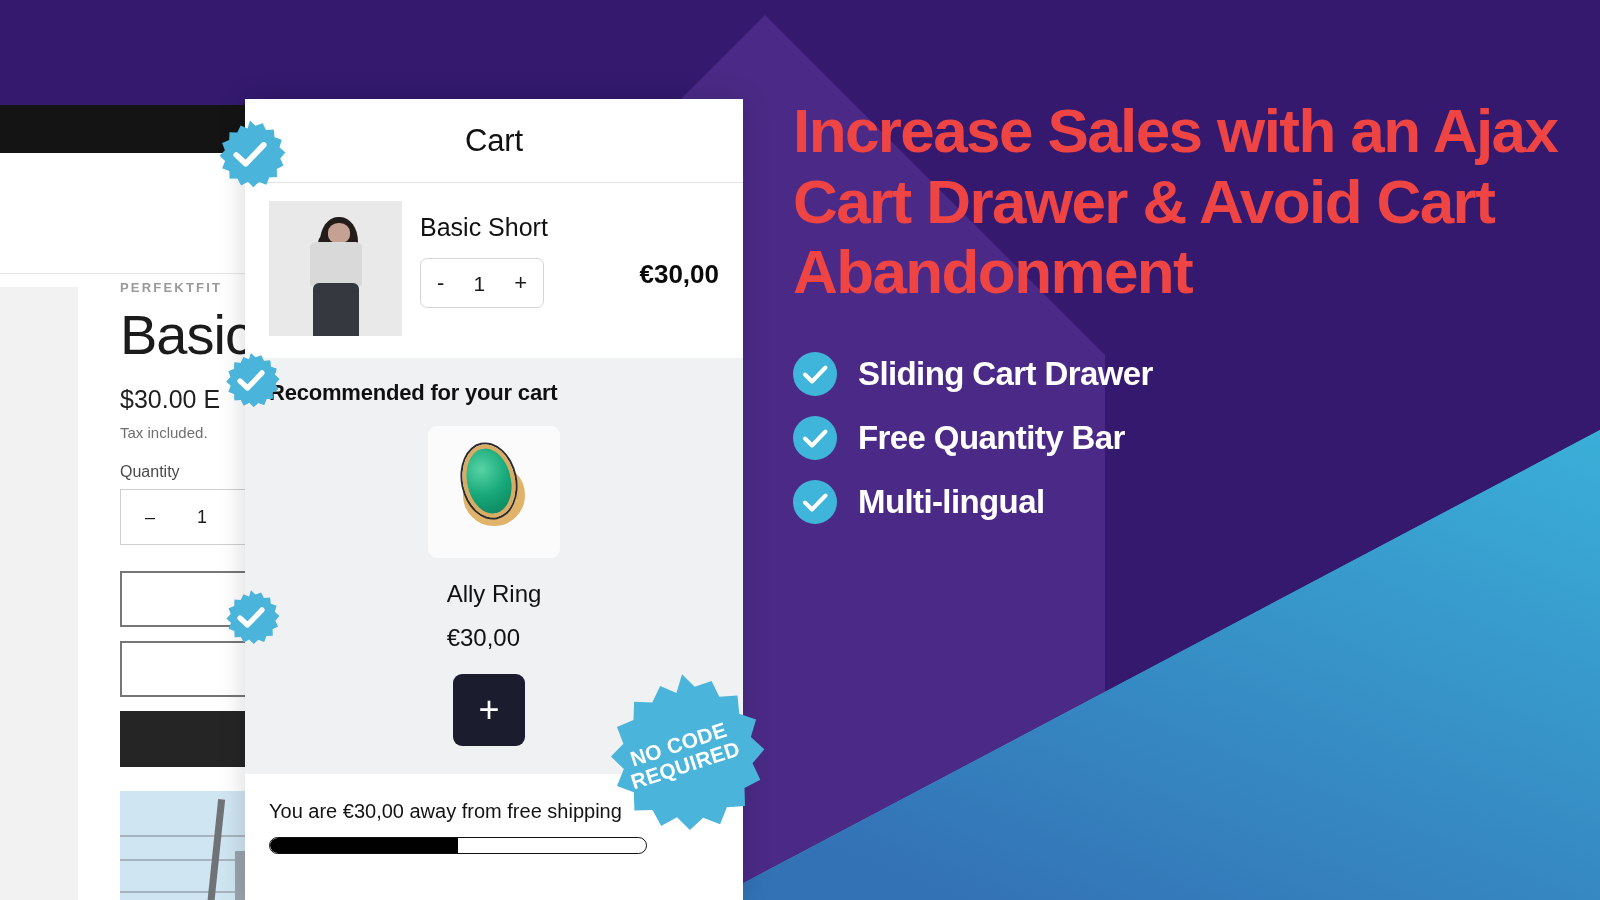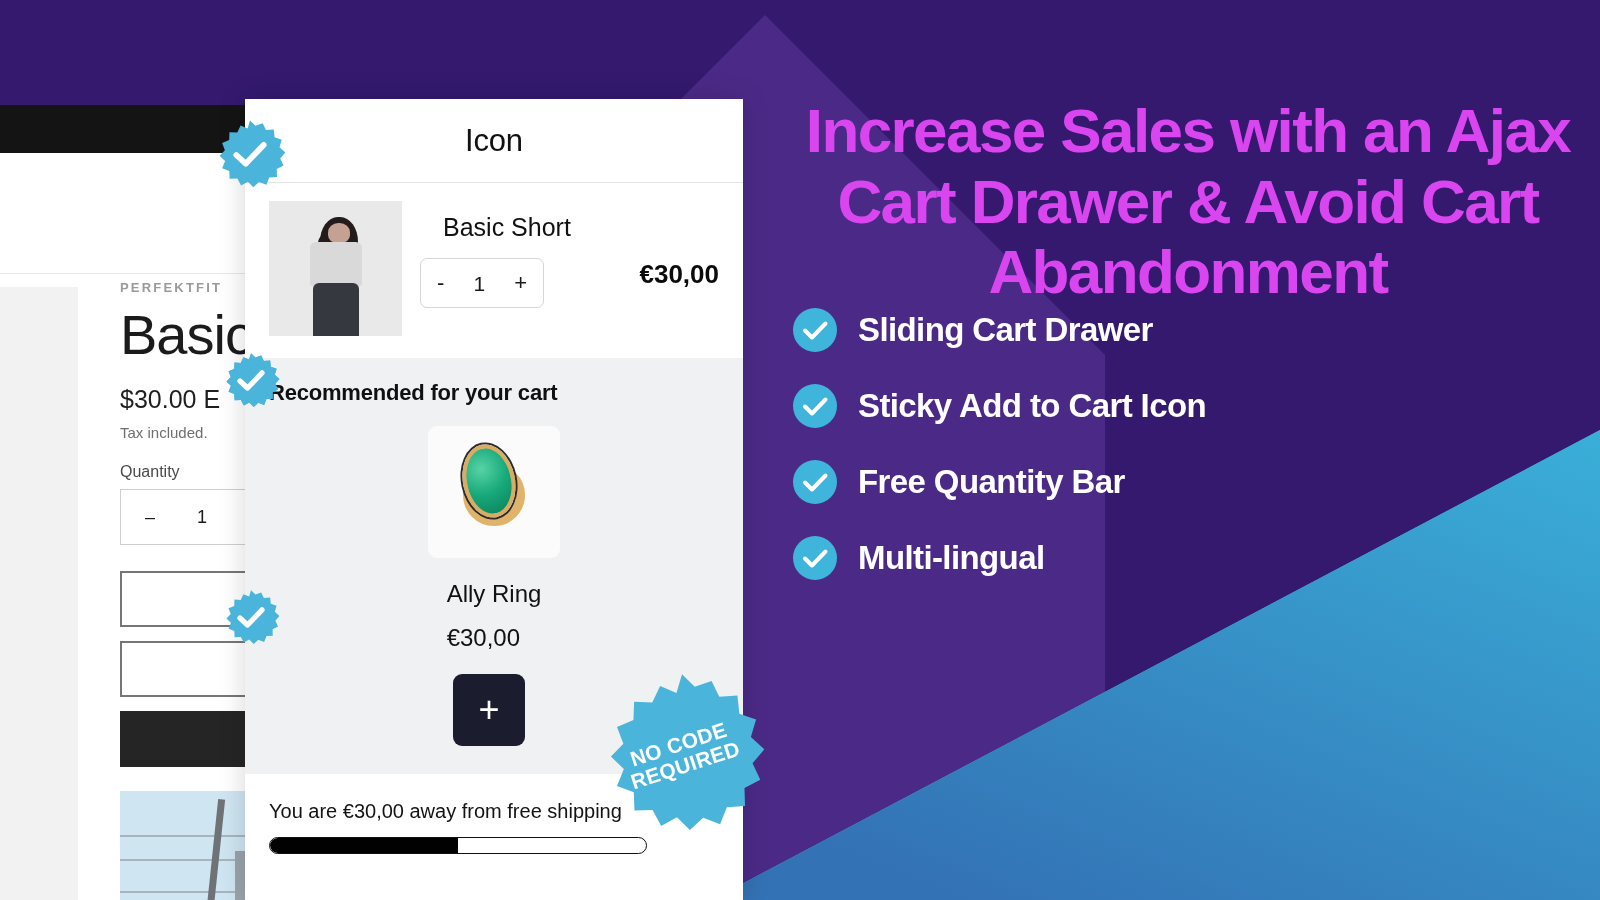--- a/index.html
+++ b/index.html
@@ -115,21 +115,21 @@
   }
   .ph-model { position:absolute; inset:0; background:#e9e9ea; }
   .ph-model .head { position:absolute; left:44%; top:16%; width:17%; height:15%; background:#c4a193; border-radius:46% 46% 40% 40%; }
   .ph-model .hair { position:absolute; left:38%; top:12%; width:29%; height:40%; background:#241c1a; border-radius:46% 46% 24% 24%; }
   .ph-model .hair2 { position:absolute; left:36%; top:26%; width:10%; height:26%; background:#241c1a; border-radius:40%; }
   .ph-model .hair3 { position:absolute; left:56%; top:26%; width:10%; height:26%; background:#241c1a; border-radius:40%; }
   .ph-model .top { position:absolute; left:31%; top:30%; width:39%; height:33%; background:#d9d9da; border-radius:12% 12% 4% 4%; }
   .ph-model .pants { position:absolute; left:33%; top:61%; width:35%; height:39%; background:#35383f; border-radius:6px 6px 0 0; }
   .cart-item-mid { flex: 1 1 auto; padding-top: 12px; }
   .cart-item-name {
-    font-size: 25px; color: #111; font-weight: 400; margin-bottom: 16px; margin-left: 23px;
+    font-size: 25px; color: #111; font-weight: 400; margin-bottom: 16px;
   }
   .stepper {
     width: 124px; height: 50px; border: 1px solid #d6d6d6; border-radius: 7px;
     display: flex; align-items: center; justify-content: space-between;
     padding: 0 16px; background: #fff;
   }
   .stepper span { font-size: 22px; color: #1b1b1b; line-height: 1; }
   .stepper .qv { font-size: 21px; }
   .cart-item-price {
     font-size: 26px; font-weight: 700; color: #0b0b0b;
@@ -194,24 +194,24 @@
     position: absolute; inset: 0;
     display: flex; flex-direction: column; align-items: center; justify-content: center;
     transform: rotate(-18deg);
     color: #fff; font-weight: 700; font-size: 21px; line-height: 1.04;
     letter-spacing: 0.3px; text-align: center;
   }
 
   
   .right { position: absolute; left: 793px; top: 96px; width: 790px; }
   .headline {
-    color: #d946ef; font-weight: 700; font-size: 62px; line-height: 1.14;
-    letter-spacing: -1.6px;  text-align: center;
-  }
-  .features { display: flex; flex-direction: column; gap: 32px; }
+    color: #ef4444; font-weight: 700; font-size: 62px; line-height: 1.14;
+    letter-spacing: -1.6px; margin-bottom: 44px;
+  }
+  .features { display: flex; flex-direction: column; gap: 20px; }
   .feature { display: flex; align-items: center; gap: 21px; }
   .feature-check { width: 44px; height: 44px; flex: 0 0 44px; }
   .feature-label {
     color: #ffffff; font-weight: 700; font-size: 33px; letter-spacing: -0.6px;
     white-space: nowrap;
   }
 </style>
 </head>
 <body>
 
@@ -255,21 +255,21 @@
         <div class="wire" style="top:50%"></div>
         <div class="tower"></div>
         <div class="pole"></div>
       </div>
     </div>
   </div>
 
   <div class="cart">
 
     <div class="cart-head">
-      <div class="cart-head-title">Icon</div>
+      <div class="cart-head-title">Cart</div>
     </div>
 
     <div class="cart-line">
       <div class="cart-thumb">
         <div class="ph-model">
           <div class="hair"></div>
             <div class="hair2"></div>
             <div class="hair3"></div>
           <div class="head"></div>
             <div class="top"></div>
@@ -348,27 +348,20 @@
           <circle cx="22" cy="22" r="22" fill="#3FB5DB"></circle>
           <path d="M12 22.5 L19 29.5 L32.5 15.5" stroke="#fff" stroke-width="4" fill="none" stroke-linecap="round" stroke-linejoin="round"></path>
         </svg>
         <div class="feature-label">Sliding Cart Drawer</div>
       </div>
       <div class="feature">
         <svg class="feature-check" viewBox="0 0 44 44">
           <circle cx="22" cy="22" r="22" fill="#3FB5DB"></circle>
           <path d="M12 22.5 L19 29.5 L32.5 15.5" stroke="#fff" stroke-width="4" fill="none" stroke-linecap="round" stroke-linejoin="round"></path>
         </svg>
-        <div class="feature-label">Sticky Add to Cart Icon</div>
-      </div>
-      <div class="feature">
-        <svg class="feature-check" viewBox="0 0 44 44">
-          <circle cx="22" cy="22" r="22" fill="#3FB5DB"></circle>
-          <path d="M12 22.5 L19 29.5 L32.5 15.5" stroke="#fff" stroke-width="4" fill="none" stroke-linecap="round" stroke-linejoin="round"></path>
-        </svg>
         <div class="feature-label">Free Quantity Bar</div>
       </div>
       <div class="feature">
         <svg class="feature-check" viewBox="0 0 44 44">
           <circle cx="22" cy="22" r="22" fill="#3FB5DB"></circle>
           <path d="M12 22.5 L19 29.5 L32.5 15.5" stroke="#fff" stroke-width="4" fill="none" stroke-linecap="round" stroke-linejoin="round"></path>
         </svg>
         <div class="feature-label">Multi-lingual</div>
       </div>
     </div>

